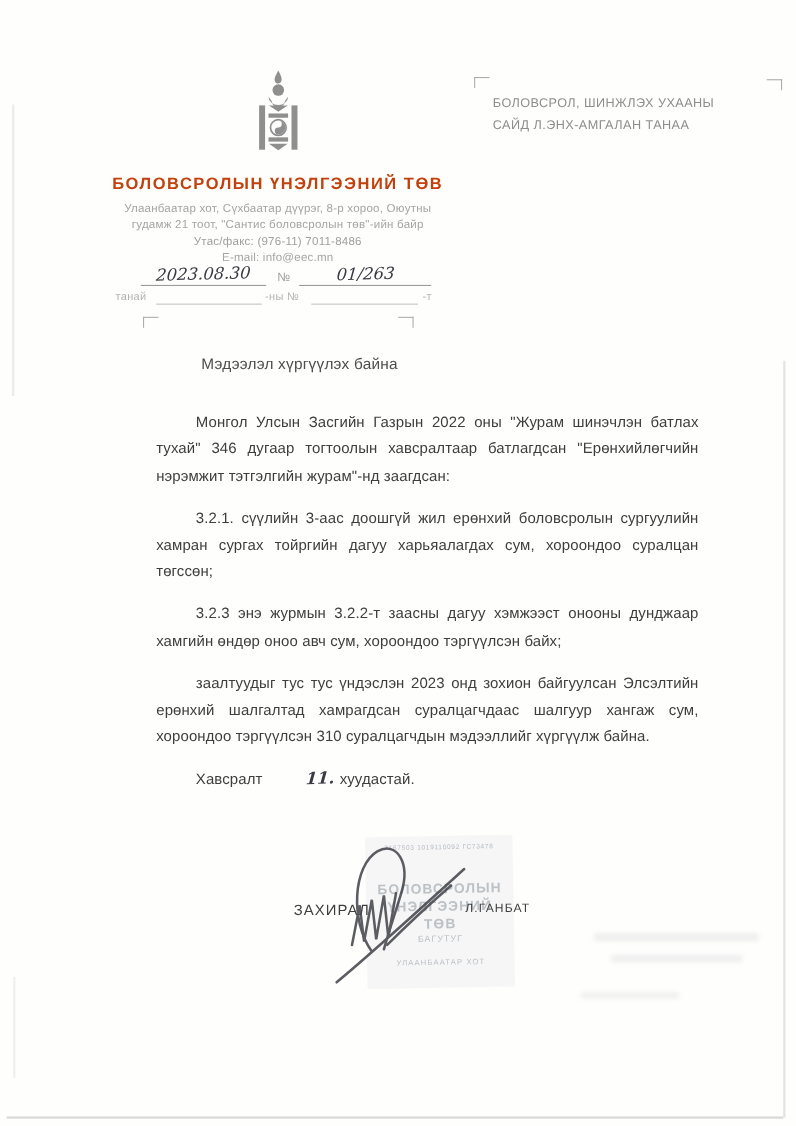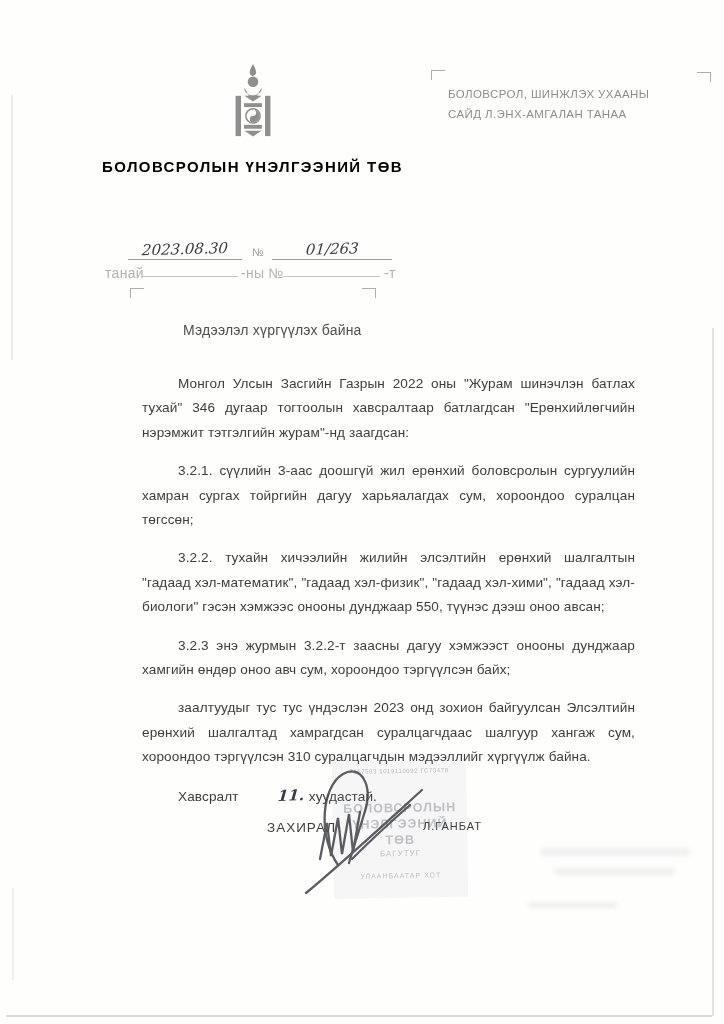--- a/index.html
+++ b/index.html
@@ -11,42 +11,42 @@
   .edge-right{position:absolute;left:712px;top:328px;width:2px;height:688px;background:#d9d9d9;opacity:.75;}
   .edge-bottom{position:absolute;left:6px;top:1015px;width:706px;height:2px;background:#cfcfcf;opacity:.8;}
   .edge-left-a{position:absolute;left:11px;top:95px;width:2px;height:265px;background:#ececec;}
   .edge-left-b{position:absolute;left:12px;top:888px;width:2px;height:92px;background:#efefef;}
   .smudge{position:absolute;background:rgba(175,178,182,.18);filter:blur(2px);border-radius:3px;}
   
   .letterhead{position:absolute;left:95px;top:56px;width:315px;text-align:center;}
   .logo{width:62px;height:92px;display:inline-block;}
   .org-name{
     margin-top:6px;font-size:15px;font-weight:bold;letter-spacing:1.4px;
-    color:#000000;white-space:nowrap;
+    color:#c2410c;white-space:nowrap;
   }
   .addr{margin-top:8px;font-size:10.5px;line-height:13.5px;color:#a5a5a5;letter-spacing:.2px;}
   .addr .contact{margin-top:3px;color:#9f9f9f;}
   
   .addressee{position:absolute;left:448px;top:84px;width:282px;text-align:left;
     font-size:11.5px;line-height:20px;color:#8d8d8d;letter-spacing:.4px;}
   .brk{position:absolute;width:13px;height:9px;border-color:#adadad;}
   .brk-tl{border-left:1.5px solid #adadad;border-top:1.5px solid #adadad;}
   .brk-tr{border-right:1.5px solid #adadad;border-top:1.5px solid #adadad;}
   
   .refline{position:absolute;left:0;top:0;width:724px;}
   .hand{
     font-family:"DejaVu Serif", serif;font-style:italic;color:#3a3a44;
     display:inline-block;transform:rotate(-1.5deg) skewX(-6deg);
   }
   .u1{position:absolute;left:128px;top:240px;width:114px;text-align:center;
       border-bottom:1.2px solid #9b9b9b;font-size:15px;padding-bottom:1px;}
   .no-sign{position:absolute;left:252px;top:246px;font-size:11px;color:#9f9f9f;}
   .u2{position:absolute;left:272px;top:240px;width:120px;text-align:center;
       border-bottom:1.2px solid #9b9b9b;font-size:15px;padding-bottom:1px;}
-  .reply{position:absolute;top:265px;font-size:14px;color:#b2b2b2;letter-spacing:.3px;}
+  .reply{position:absolute;top:265px;font-size:10px;color:#b2b2b2;letter-spacing:.3px;}
   .reply-line{position:absolute;top:276px;border-bottom:1.1px solid #c4c4c4;}
   
   .subject{position:absolute;left:183px;top:322px;font-size:14px;color:#4e4e4e;letter-spacing:.2px;}
   .body-text{
     position:absolute;left:128px;top:358px;width:521px;
     font-size:13.6px;line-height:24.4px;color:#3e3e3e;text-align:justify;letter-spacing:.1px;
   }
   .body-text p{margin:14px;text-indent:36px;}
   .attach{margin-top:1px;}
   .hand-pages{font-size:15px;font-weight:bold;}
@@ -81,20 +81,26 @@
         <rect x="55.5" y="42" width="7" height="52"></rect>
         <circle cx="40" cy="68" r="9.2" fill="none" stroke="#8f8f8f" stroke-width="2"></circle>
         <path d="M40,59.8 a8.2,8.2 0 0 1 0,16.4 a4.1,4.1 0 0 1 0,-8.2 a4.1,4.1 0 0 0 0,-8.2 Z"></path>
         <circle cx="40" cy="64" r="1.4" fill="#fdfdfd"></circle>
         <circle cx="40" cy="72" r="1.4"></circle>
         <rect x="28.5" y="79.5" width="23" height="5"></rect>
         <path d="M29,87 L51,87 L40,94.5 Z"></path>
       </g>
     </svg>
     <div class="org-name">БОЛОВСРОЛЫН ҮНЭЛГЭЭНИЙ ТӨВ</div>
+    <div class="addr">
+      <div>Улаанбаатар хот, Сүхбаатар дүүрэг, 8-р хороо, Оюутны</div>
+      <div>гудамж 21 тоот, "Сантис боловсролын төв"-ийн байр</div>
+      <div class="contact">Утас/факс: (976-11) 7011-8486</div>
+      <div>E-mail: info@eec.mn</div>
+    </div>
   </div>
 
   <div class="brk brk-tl" style="left:431px;top:70px;"></div>
   <div class="brk brk-tr" style="left:697px;top:72px;"></div>
   <div class="addressee">
     <div>БОЛОВСРОЛ, ШИНЖЛЭХ УХААНЫ</div>
     <div>САЙД Л.ЭНХ-АМГАЛАН ТАНАА</div>
   </div>
 
   <div class="refline">
@@ -112,21 +118,20 @@
     <div class="reply" style="left:384px;">-т</div>
     <div class="brk brk-tl" style="left:130px;top:288px;"></div>
     <div class="brk brk-tr" style="left:362px;top:288px;"></div>
   </div>
 
   <div class="subject">Мэдээлэл хүргүүлэх байна</div>
 
   <div class="body-text">
     <p>Монгол Улсын Засгийн Газрын 2022 оны "Журам шинэчлэн батлах тухай" 346 дугаар тогтоолын хавсралтаар батлагдсан "Ерөнхийлөгчийн нэрэмжит тэтгэлгийн журам"-нд заагдсан:</p>
     <p>3.2.1. сүүлийн 3-аас доошгүй жил ерөнхий боловсролын сургуулийн хамран сургах тойргийн дагуу харьяалагдах сум, хороондоо суралцан төгссөн;</p>
-    <p>3.2.2. тухайн хичээлийн жилийн элсэлтийн ерөнхий шалгалтын "гадаад хэл-математик", "гадаад хэл-физик", "гадаад хэл-хими", "гадаад хэл-биологи" гэсэн хэмжээс онооны дунджаар 550, түүнэс дээш оноо авсан;</p>
     <p>3.2.3 энэ журмын 3.2.2-т заасны дагуу хэмжээст онооны дунджаар хамгийн өндөр оноо авч сум, хороондоо тэргүүлсэн байх;</p>
     <p>заалтуудыг тус тус үндэслэн 2023 онд зохион байгуулсан Элсэлтийн ерөнхий шалгалтад хамрагдсан суралцагчдаас шалгуур хангаж сум, хороондоо тэргүүлсэн 310 суралцагчдын мэдээллийг хүргүүлж байна.</p>
     <p class="attach">
       <span>Хавсралт</span>
       <span class="hand hand-pages">11.</span>
       <span>хуудастай.</span>
     </p>
   </div>
 
   <div class="stamp">

